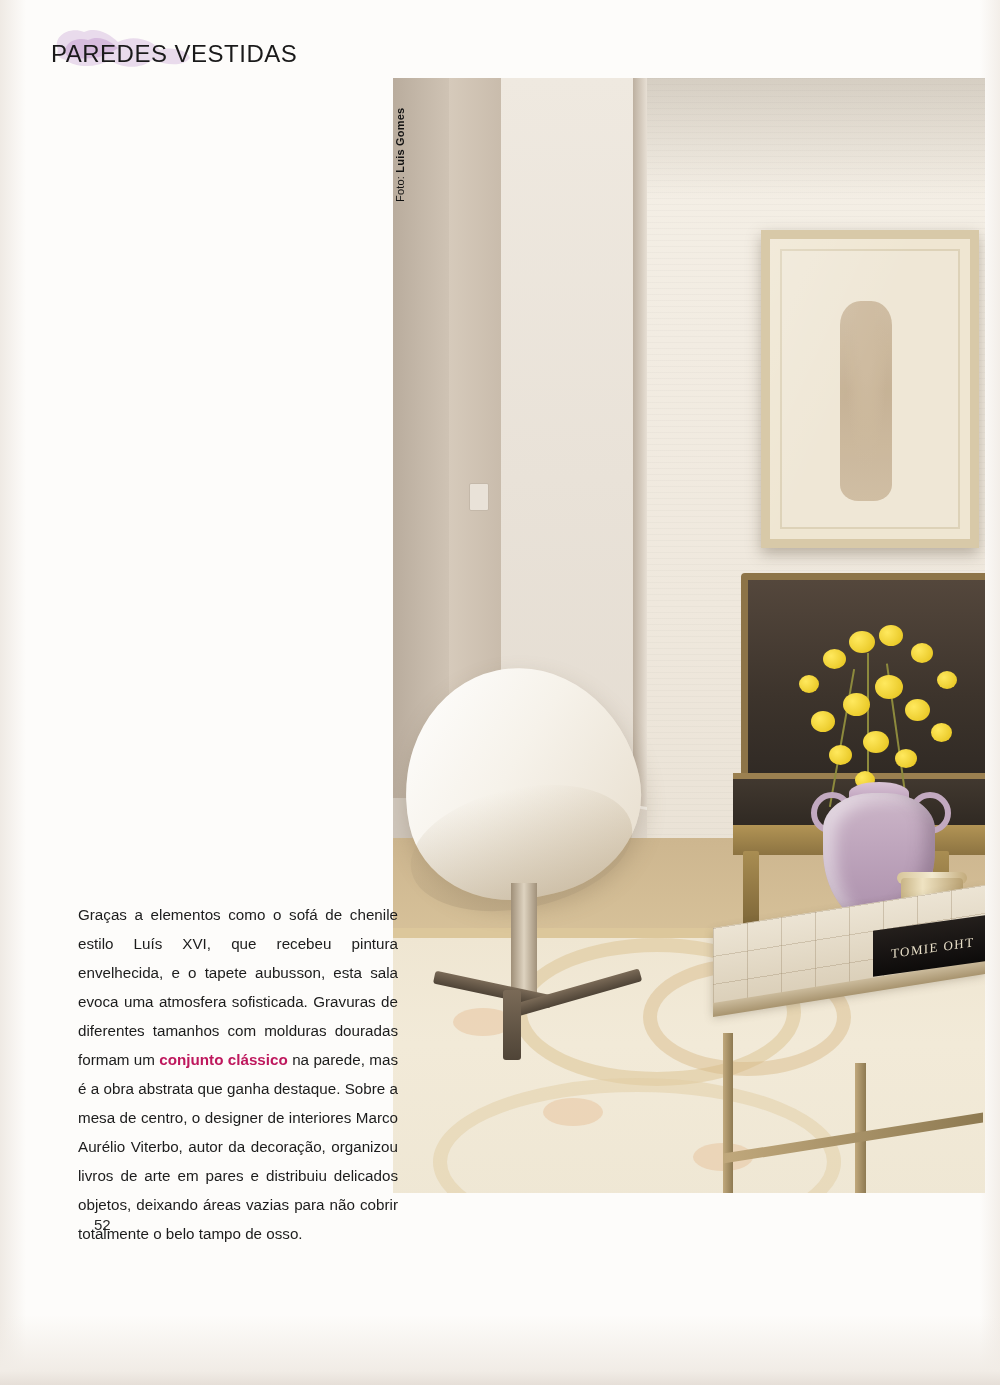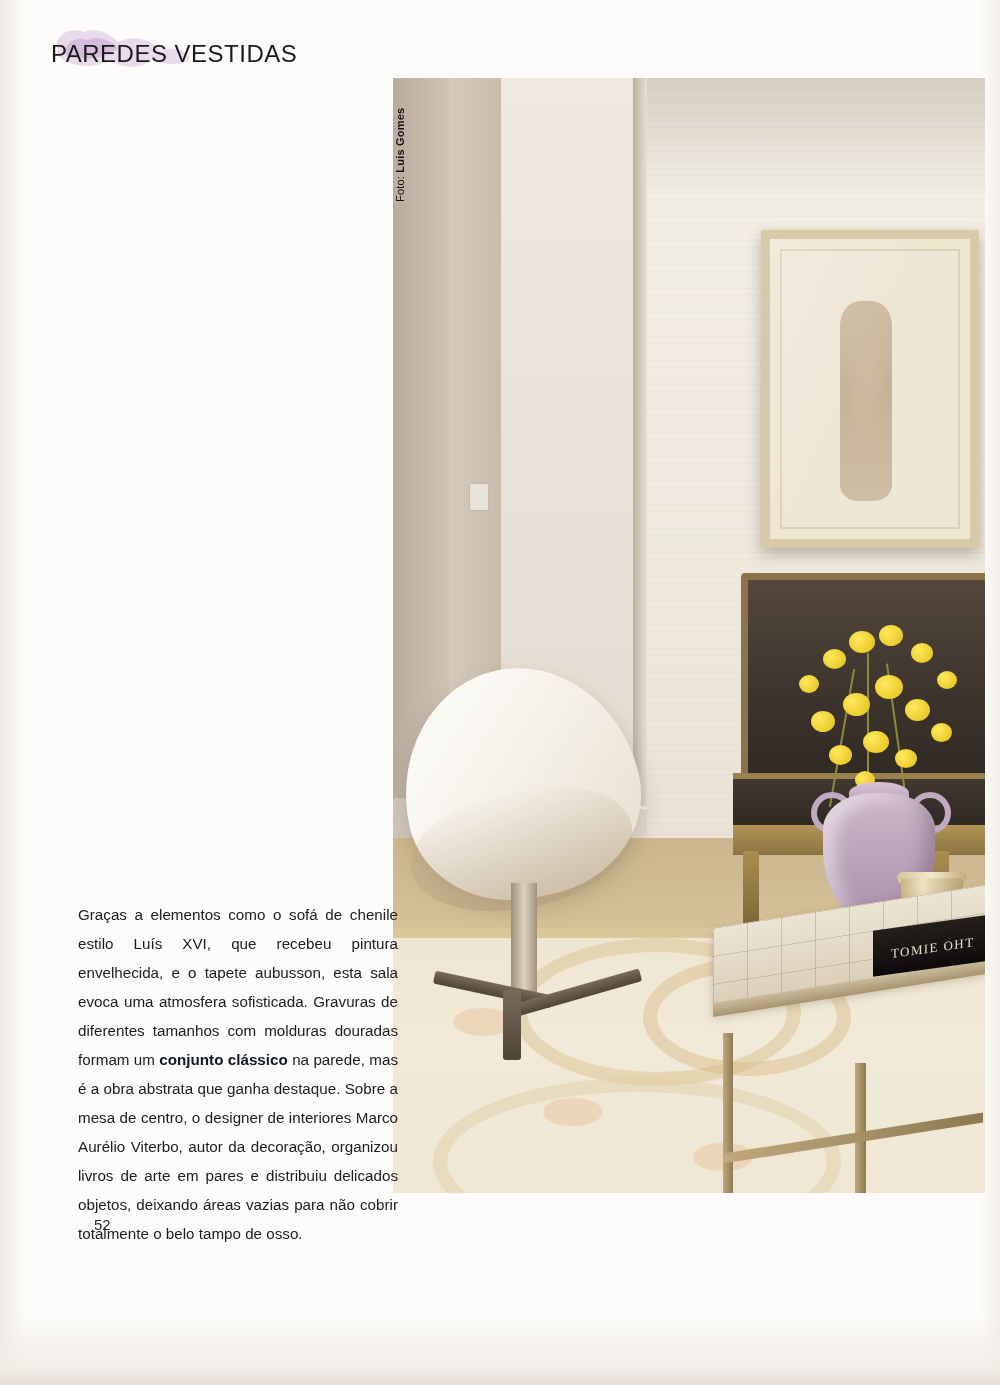--- a/index.html
+++ b/index.html
@@ -411,21 +411,21 @@
     left: 78px;
     top: 900px;
     width: 320px;
     font-size: 15.2px;
     line-height: 29px;
     color: #1c1c1c;
     text-align: justify;
     font-family: "Liberation Sans", sans-serif;
   }
   .body-copy .hl {
-    color: #0f172a;
+    color: #be185d;
     font-weight: bold;
   }
   .folio {
     position: absolute;
     left: 94px;
     top: 1216px;
     font-size: 15px;
     color: #2a2a2a;
   }
 </style>

